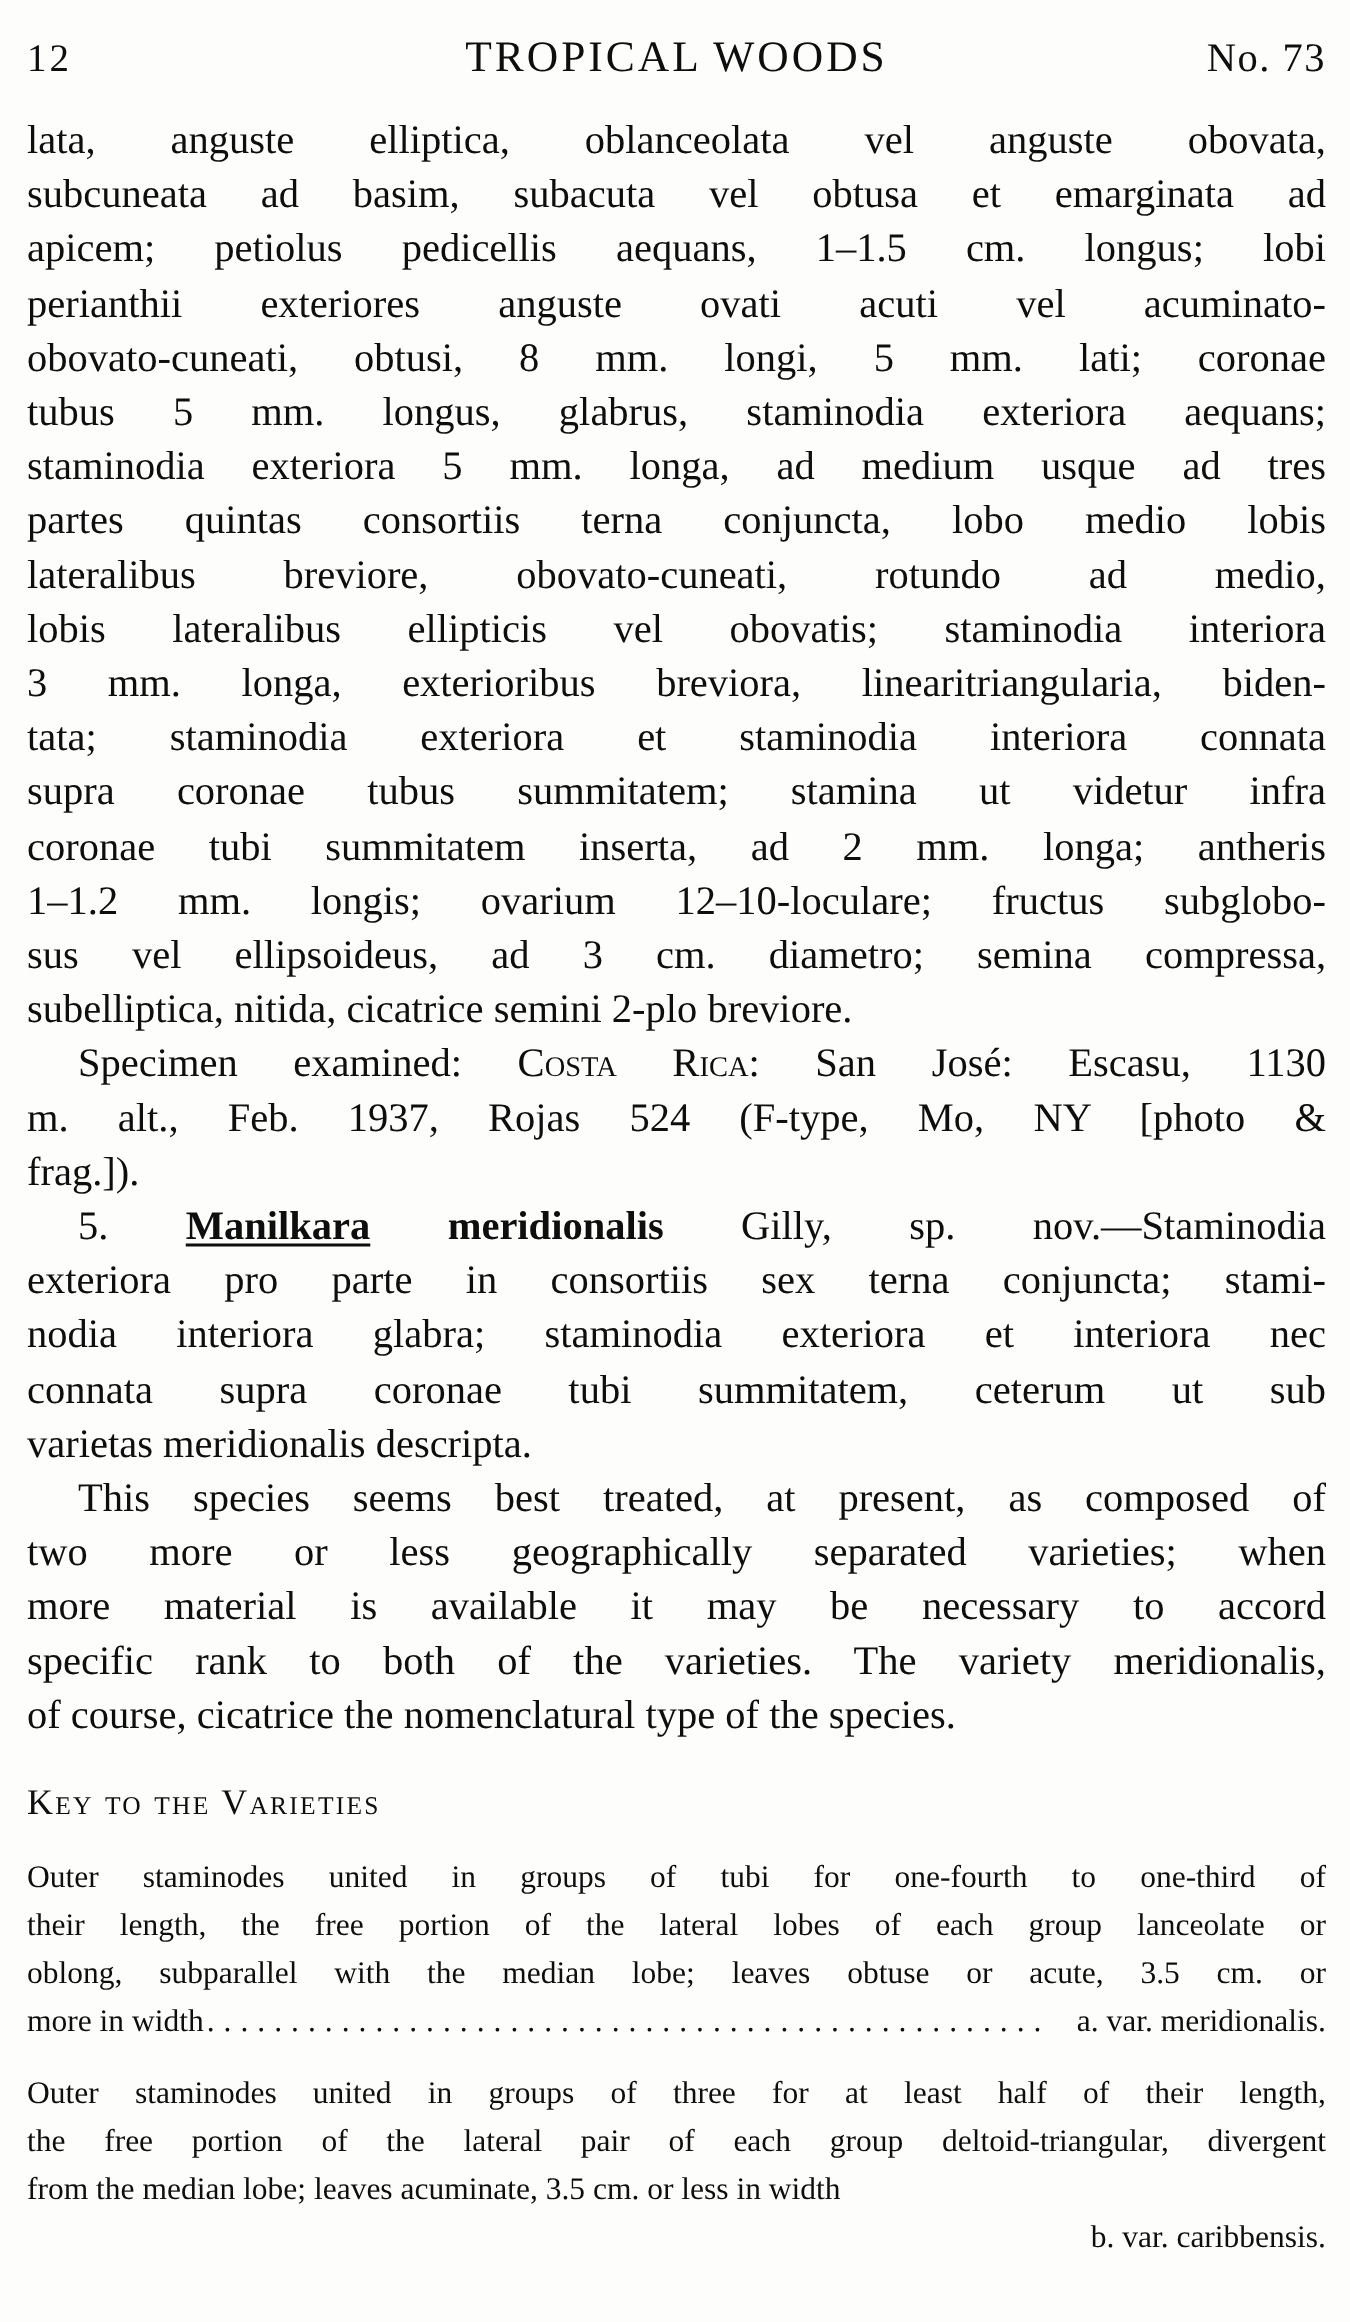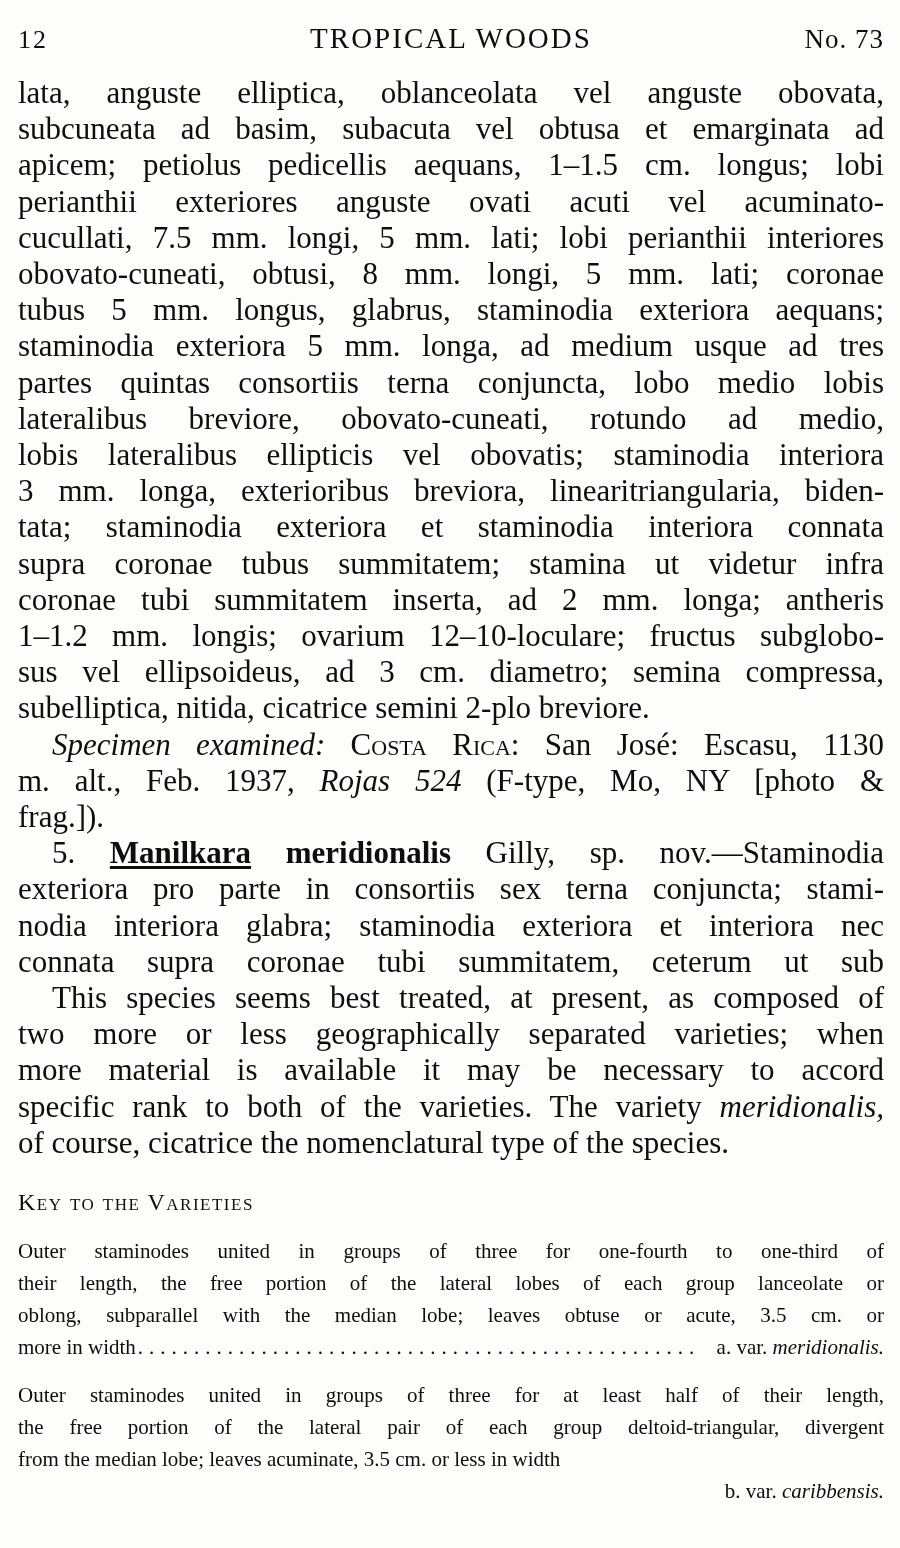--- a/index.html
+++ b/index.html
@@ -8,29 +8,29 @@
     background:#fdfdfb;color:#0e0e0e;
     font-family:"Liberation Serif", serif;
     -webkit-font-smoothing:antialiased;
   }
   .page{box-sizing:border-box;width:900px;height:1276px;padding:22px 16px 0 18px;}
   .page-header{display:flex;align-items:baseline;margin-bottom:20px;}
   .hdr-page-num{width:120px;font-size:26px;letter-spacing:2px;}
   .hdr-title{flex:1;text-align:center;font-size:29px;letter-spacing:2px;}
   .hdr-issue{width:120px;text-align:right;font-size:27px;letter-spacing:1px;}
 
-  .body-line{font-size:31px;line-height:36.2px;}
+  .body-line{font-size:27px;line-height:36.2px;}
   .key-line{font-size:21px;line-height:32px;}
   .al-justify{text-align:justify;text-align-last:justify;}
   .al-left{text-align:left;text-align-last:auto;}
   .al-right{text-align:left;text-align-last:right;}
   .al-leader{display:flex;align-items:baseline;}
   .indent{padding-left:34px;}
 
-  .st-i{font-style:italic;margin-top:45px;}
+  .st-i{margin-top:45px;}
   .st-b{font-weight:bold;}
   .st-bu{font-weight:bold;text-decoration:underline;text-underline-offset:3px;}
   .st-sc{font-variant:small-caps;}
 
   .key-heading{
     font-variant:small-caps;font-size:24px;
     letter-spacing:1.5px;margin:26px 0 18px 0;line-height:30px;
   }
   .key-entry{margin:0 0 16px 0;}
   .dots{flex:1;overflow:hidden;white-space:nowrap;letter-spacing:6px;padding:0 6px 0 2px;}
@@ -45,21 +45,20 @@
     <span class="hdr-title">TROPICAL WOODS</span>
     <span class="hdr-issue">No. 73</span>
   </div>
 
   <div>
       <div class="block">
         <div class="body-line al-justify"><span>lata, anguste elliptica, oblanceolata vel anguste obovata,</span></div>
         <div class="body-line al-justify"><span>subcuneata ad basim, subacuta vel obtusa et emarginata ad</span></div>
         <div class="body-line al-justify"><span>apicem; petiolus pedicellis aequans, 1–1.5 cm. longus; lobi</span></div>
         <div class="body-line al-justify"><span>perianthii exteriores anguste ovati acuti vel acuminato-</span></div>
-        <div class="body-line al-justify"><span>cucullati, 7.5 mm. longi, 5 mm. lati; lobi perianthii interiores</span></div>
         <div class="body-line al-justify"><span>obovato-cuneati, obtusi, 8 mm. longi, 5 mm. lati; coronae</span></div>
         <div class="body-line al-justify"><span>tubus 5 mm. longus, glabrus, staminodia exteriora aequans;</span></div>
         <div class="body-line al-justify"><span>staminodia exteriora 5 mm. longa, ad medium usque ad tres</span></div>
         <div class="body-line al-justify"><span>partes quintas consortiis terna conjuncta, lobo medio lobis</span></div>
         <div class="body-line al-justify"><span>lateralibus breviore, obovato-cuneati, rotundo ad medio,</span></div>
         <div class="body-line al-justify"><span>lobis lateralibus ellipticis vel obovatis; staminodia interiora</span></div>
         <div class="body-line al-justify"><span>3 mm. longa, exterioribus breviora, linearitriangularia, biden-</span></div>
         <div class="body-line al-justify"><span>tata; staminodia exteriora et staminodia interiora connata</span></div>
         <div class="body-line al-justify"><span>supra coronae tubus summitatem; stamina ut videtur infra</span></div>
         <div class="body-line al-justify"><span>coronae tubi summitatem inserta, ad 2 mm. longa; antheris</span></div>
@@ -70,35 +69,36 @@
       <div class="block">
         <div class="body-line al-justify indent"><span class="st-i">Specimen examined:</span><span> </span><span class="st-sc">Costa Rica</span><span>: San José: Escasu, 1130</span></div>
         <div class="body-line al-justify"><span>m. alt., Feb. 1937, </span><span class="st-i">Rojas 524</span><span> (F-type, Mo, NY [photo &amp;</span></div>
         <div class="body-line al-left"><span>frag.]).</span></div>
       </div>
       <div class="block">
         <div class="body-line al-justify indent"><span>5. </span><span class="st-bu">Manilkara</span><span> </span><span class="st-b">meridionalis</span><span> Gilly, sp. nov.—Staminodia</span></div>
         <div class="body-line al-justify"><span>exteriora pro parte in consortiis sex terna conjuncta; stami-</span></div>
         <div class="body-line al-justify"><span>nodia interiora glabra; staminodia exteriora et interiora nec</span></div>
         <div class="body-line al-justify"><span>connata supra coronae tubi summitatem, ceterum ut sub</span></div>
+        <div class="body-line al-left"><span>varietas </span><span class="st-i">meridionalis</span><span> descripta.</span></div>
       </div>
       <div class="block">
         <div class="body-line al-justify indent"><span>This species seems best treated, at present, as composed of</span></div>
         <div class="body-line al-justify"><span>two more or less geographically separated varieties; when</span></div>
         <div class="body-line al-justify"><span>more material is available it may be necessary to accord</span></div>
         <div class="body-line al-justify"><span>specific rank to both of the varieties. The variety </span><span class="st-i">meridionalis,</span></div>
         <div class="body-line al-left"><span>of course, cicatrice the nomenclatural type of the species.</span></div>
       </div>
     </div>
 
   <div class="key-heading">Key to the Varieties</div>
 
   <div>
       <div class="key-entry">
-        <div class="key-line al-justify"><span>Outer staminodes united in groups of three for one-fourth to one-third of</span></div>
+        <div class="key-line al-justify"><span>Outer staminodes united in groups of tubi for one-fourth to one-third of</span></div>
         <div class="key-line al-justify"><span>their length, the free portion of the lateral lobes of each group lanceolate or</span></div>
         <div class="key-line al-justify"><span>oblong, subparallel with the median lobe; leaves obtuse or acute, 3.5 cm. or</span></div>
         <div class="key-line al-leader">
           <span>more in width</span>
           <span class="dots">..................................................</span>
           <span class="leader-result"><span>a. var. </span><span class="st-i">meridionalis.</span></span>
         </div>
       </div>
       <div class="key-entry">
         <div class="key-line al-justify"><span>Outer staminodes united in groups of three for at least half of their length,</span></div>

